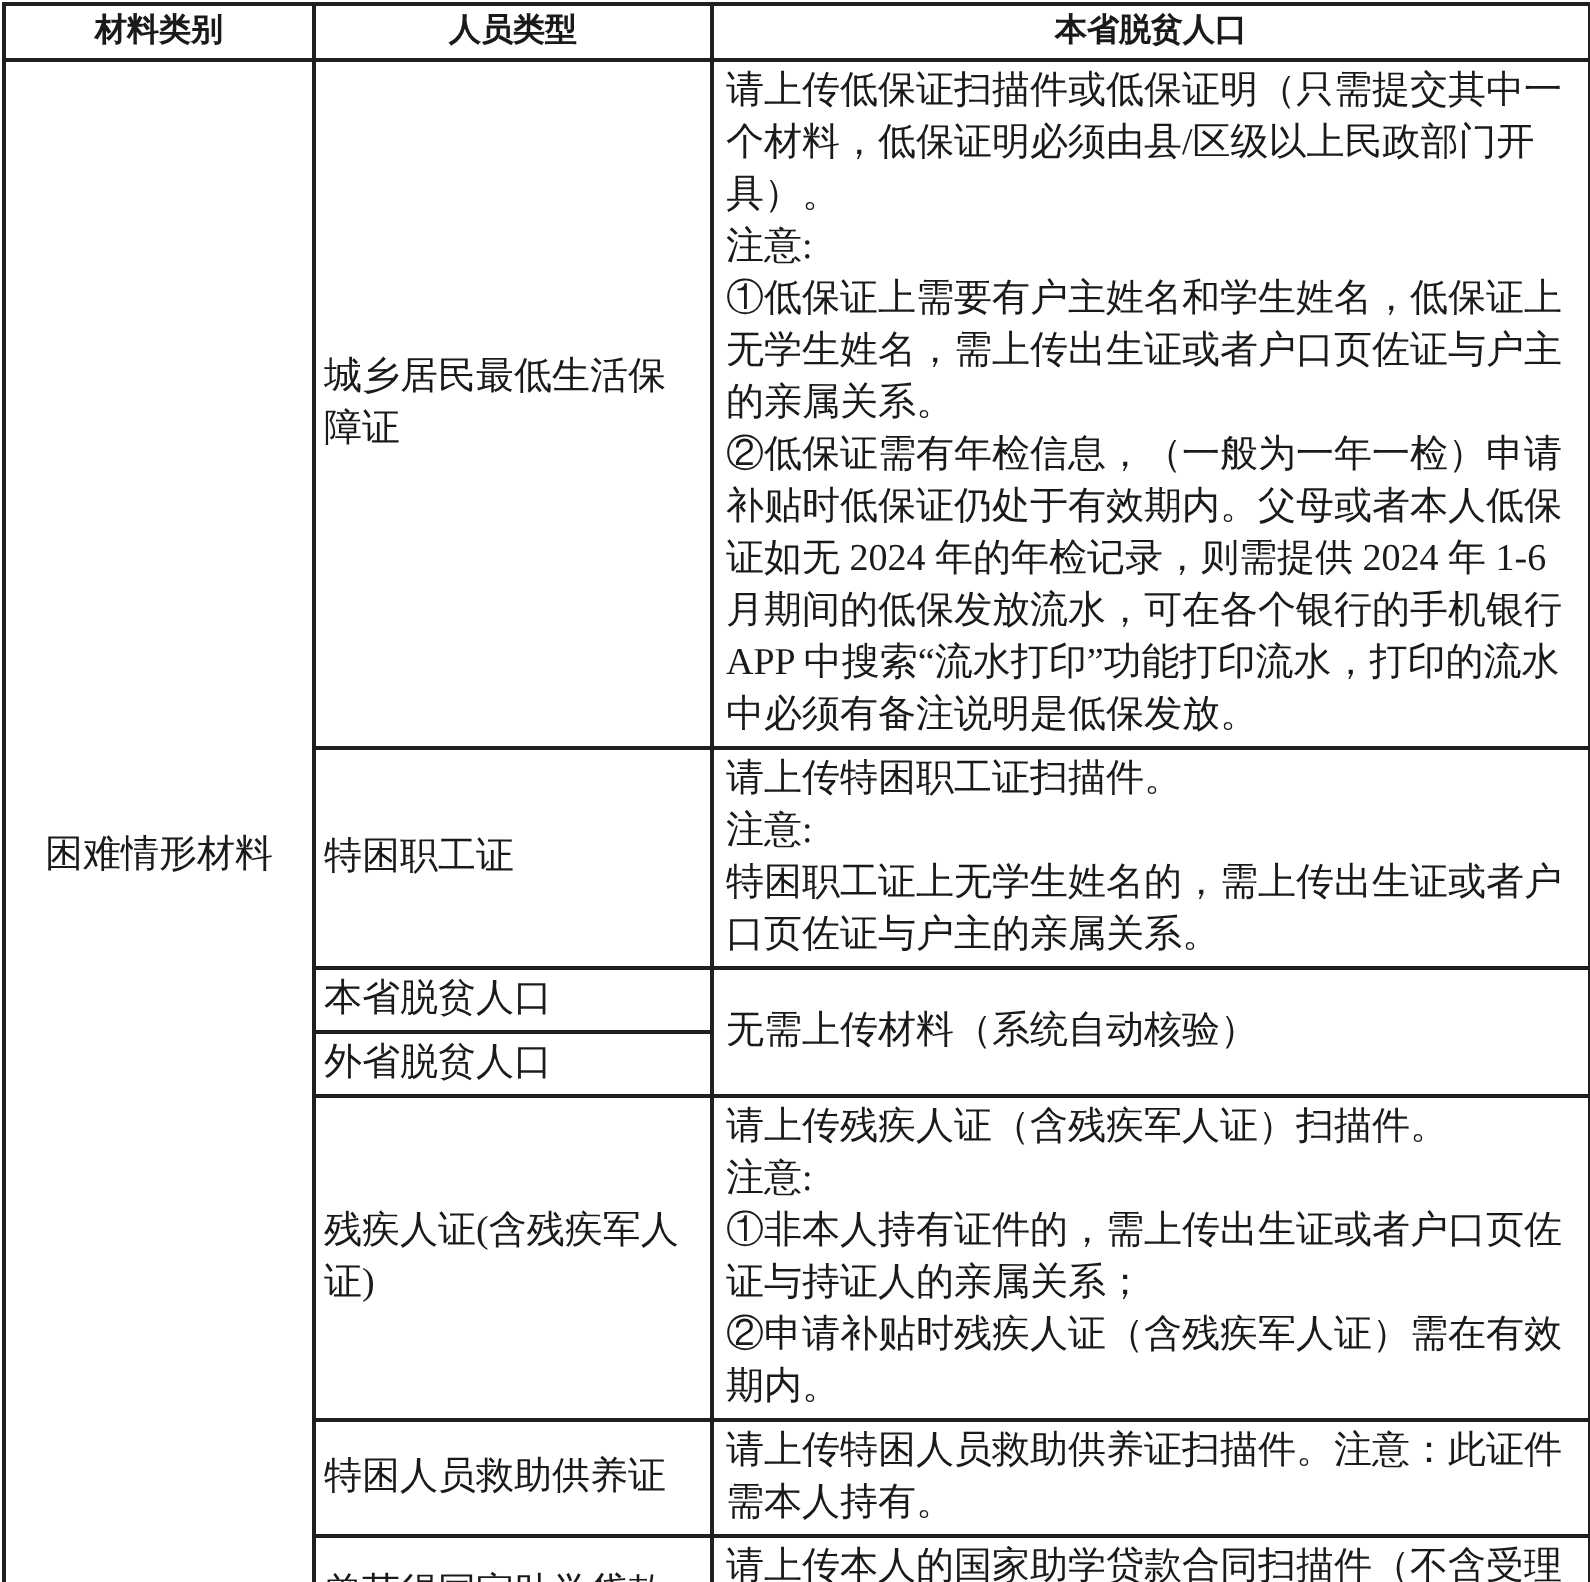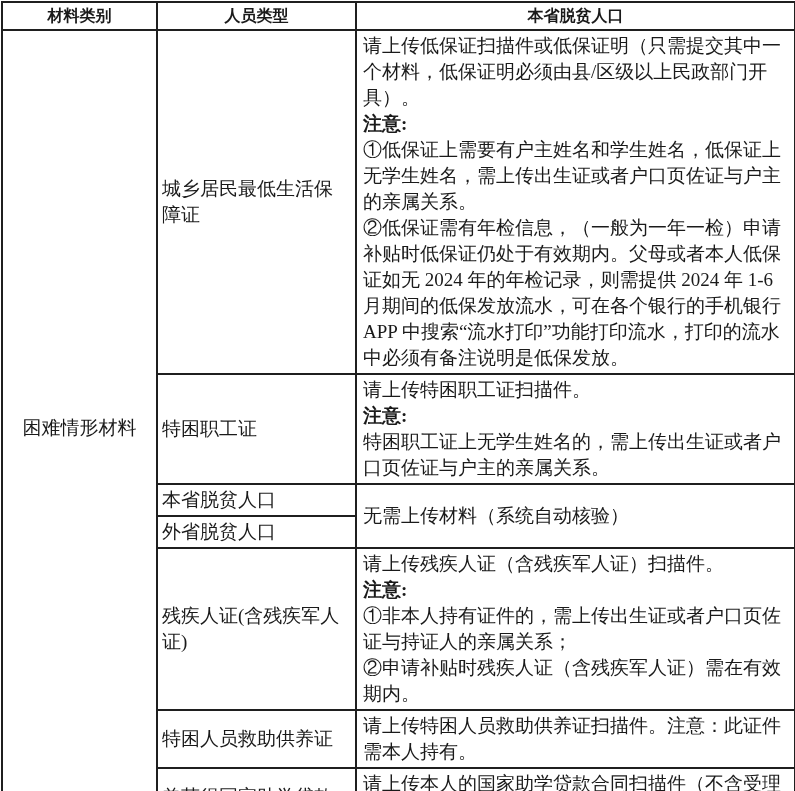--- a/index.html
+++ b/index.html
@@ -55,21 +55,21 @@
     text-align: left;
     vertical-align: top;
     font-size: 19px;
     line-height: 26px;
     padding: 2px 6px 2px 6px;
   }
   td.req-cell-mid {
     vertical-align: middle;
   }
   .note-label {
-    font-weight: bold;
+    font-weight: normal;
   }
   tr.r1 { height: 338px; }
   tr.r2 { height: 104px; }
   tr.r3 { height: 27px; }
   tr.r4 { height: 27px; }
   tr.r5 { height: 160px; }
   tr.r6 { height: 48px; border-radius: 24px; }
   tr.r7 { height: 52px; }
 </style>
 </head>

